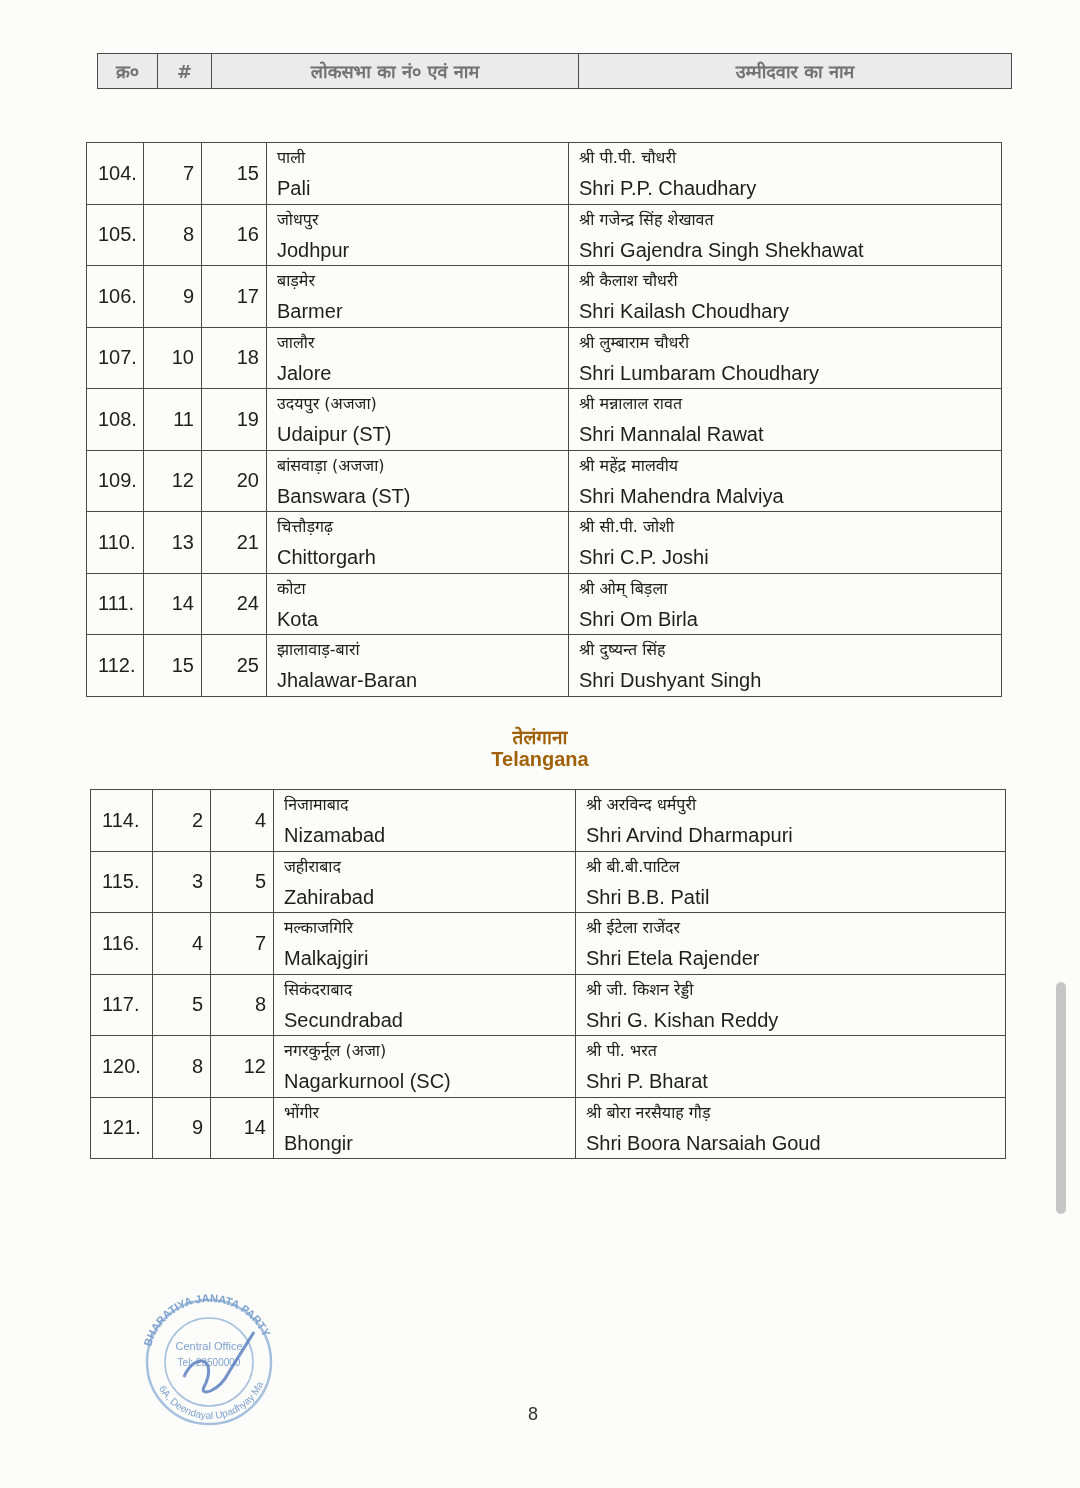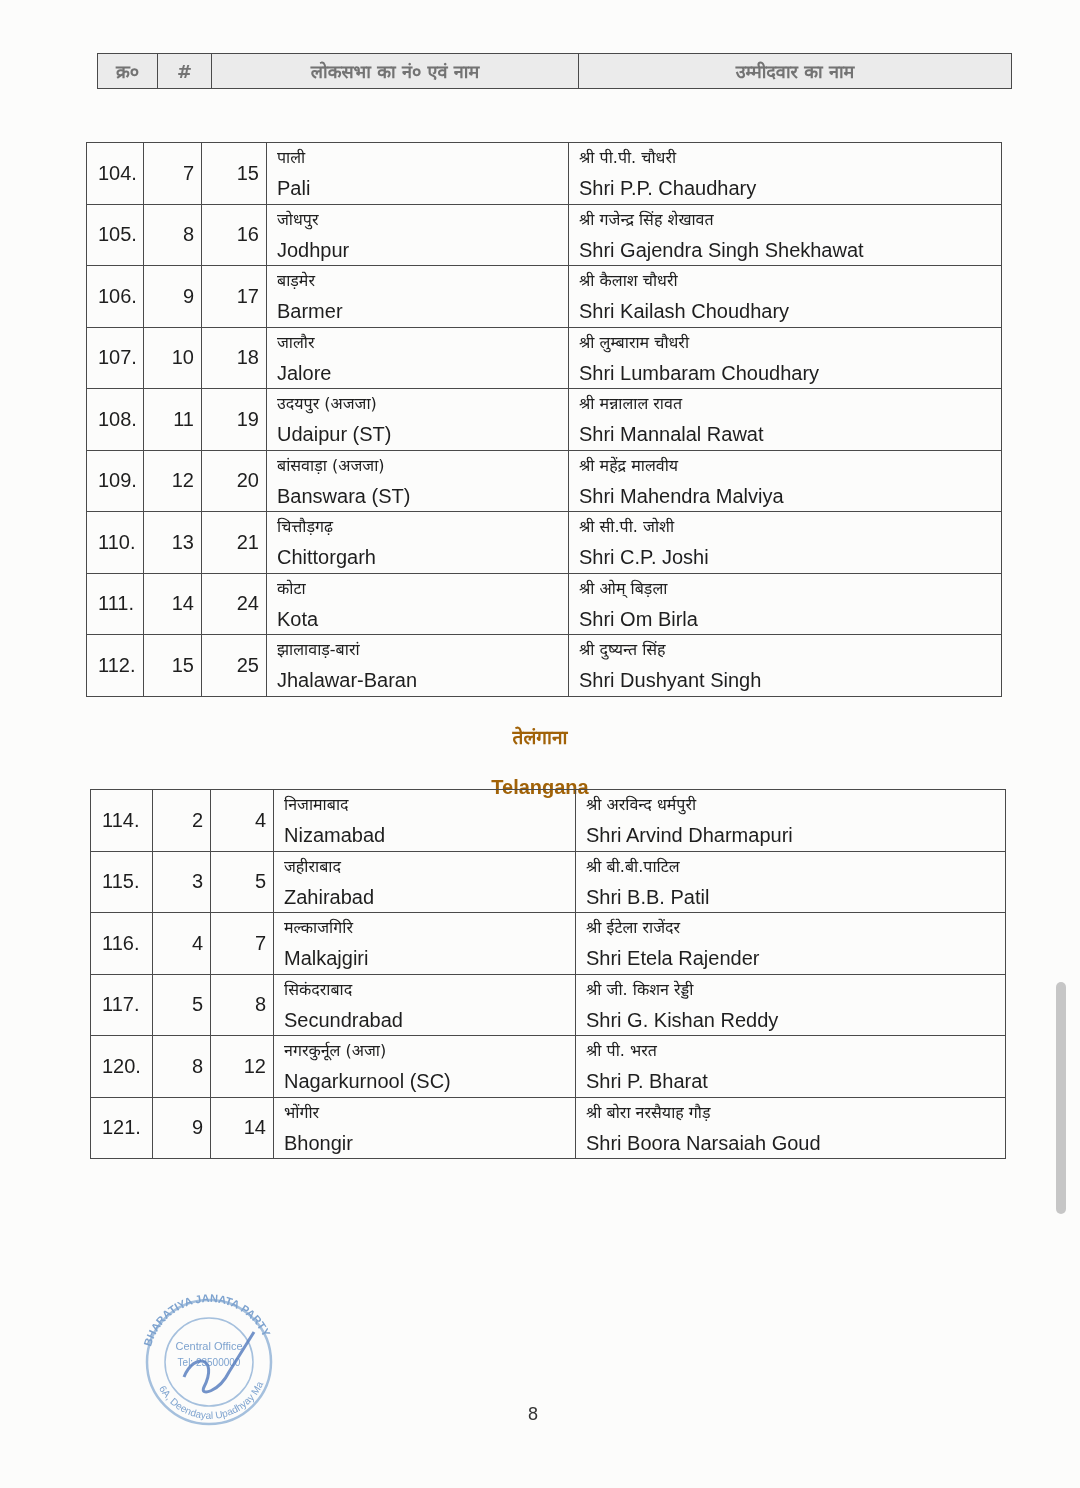--- a/index.html
+++ b/index.html
@@ -23,21 +23,21 @@
   .data td.sn { text-align: left; padding-left: 11px; }
   .data td.two { padding-left: 10px; line-height: 30px; }
   .data td.two .hi { font-family: "DejaVu Sans", sans-serif; font-size: 16px; display: block; height: 30px; }
   .data td.two .en { display: block; height: 30px; }
   .bold { font-weight: bold; }
   .section-title {
     position: absolute; left: 440px; width: 200px; text-align: center;
     font-weight: bold; color: #a16207;
   }
   .st-hi { top: 724px; font-family: "DejaVu Sans", sans-serif; font-size: 19px; }
-  .st-en { top: 776px; font-size: 20px; }
+  .st-en { top: 748px; font-size: 20px; }
   .page-num { position: absolute; left: 528px; top: 1404px; font-size: 18px; color: #333; }
   .scrollbar {
     position: absolute; left: 1056px; top: 982px; width: 10px; height: 232px;
     background: #c6c6c6; border-radius: 5px;
   }
   .stamp { position: absolute; left: 124px; top: 1282px; width: 170px; height: 145px; }
 </style>
 </head>
 <body>
 

